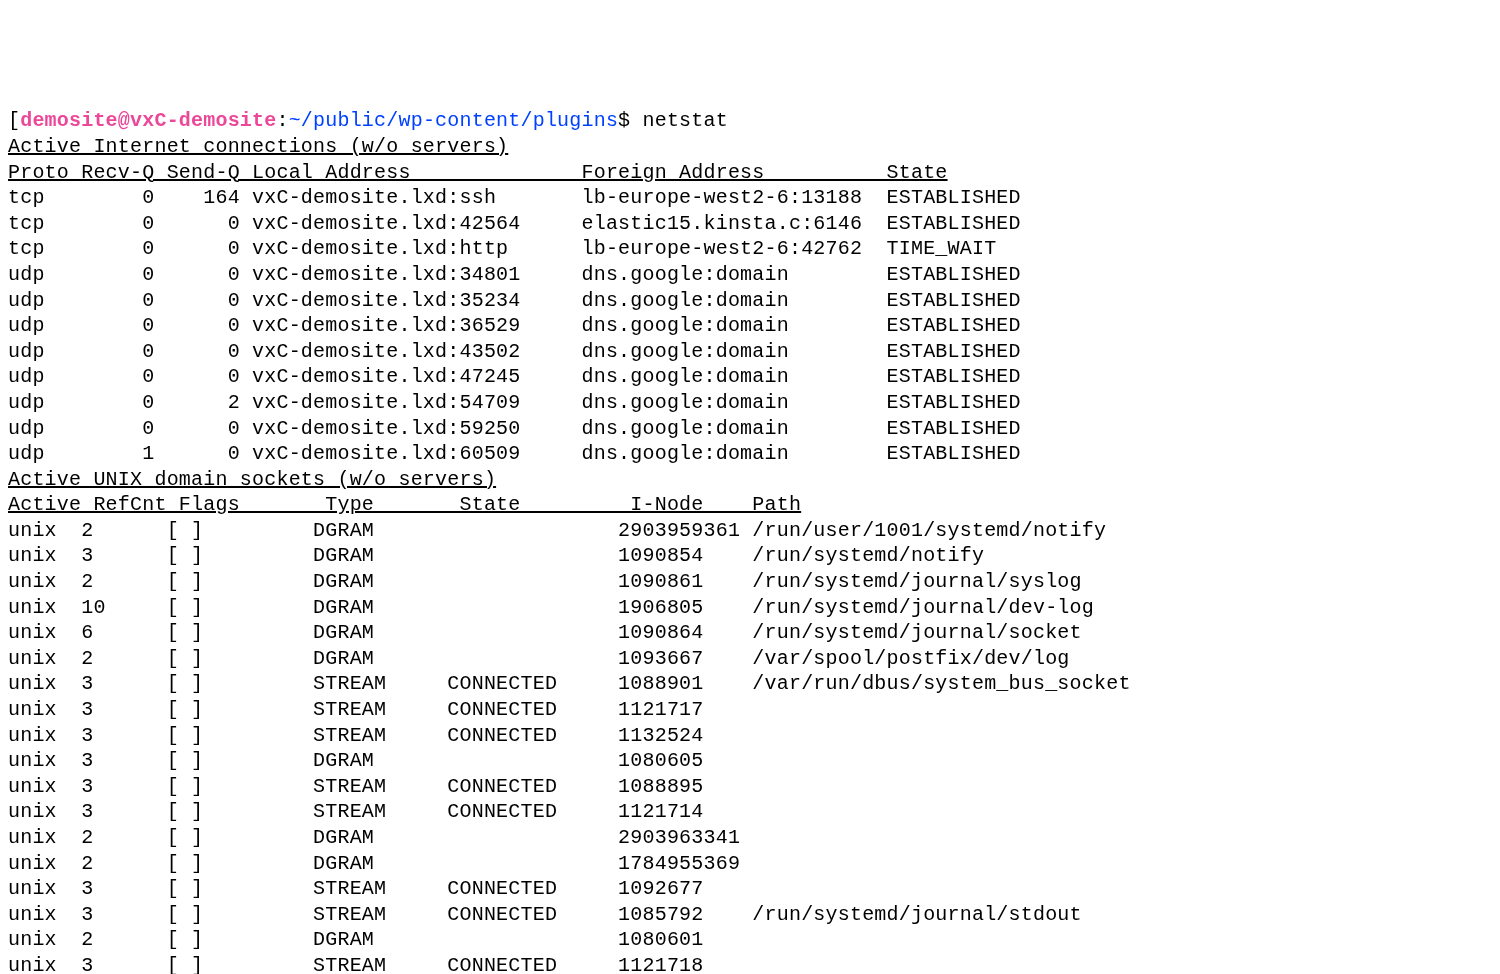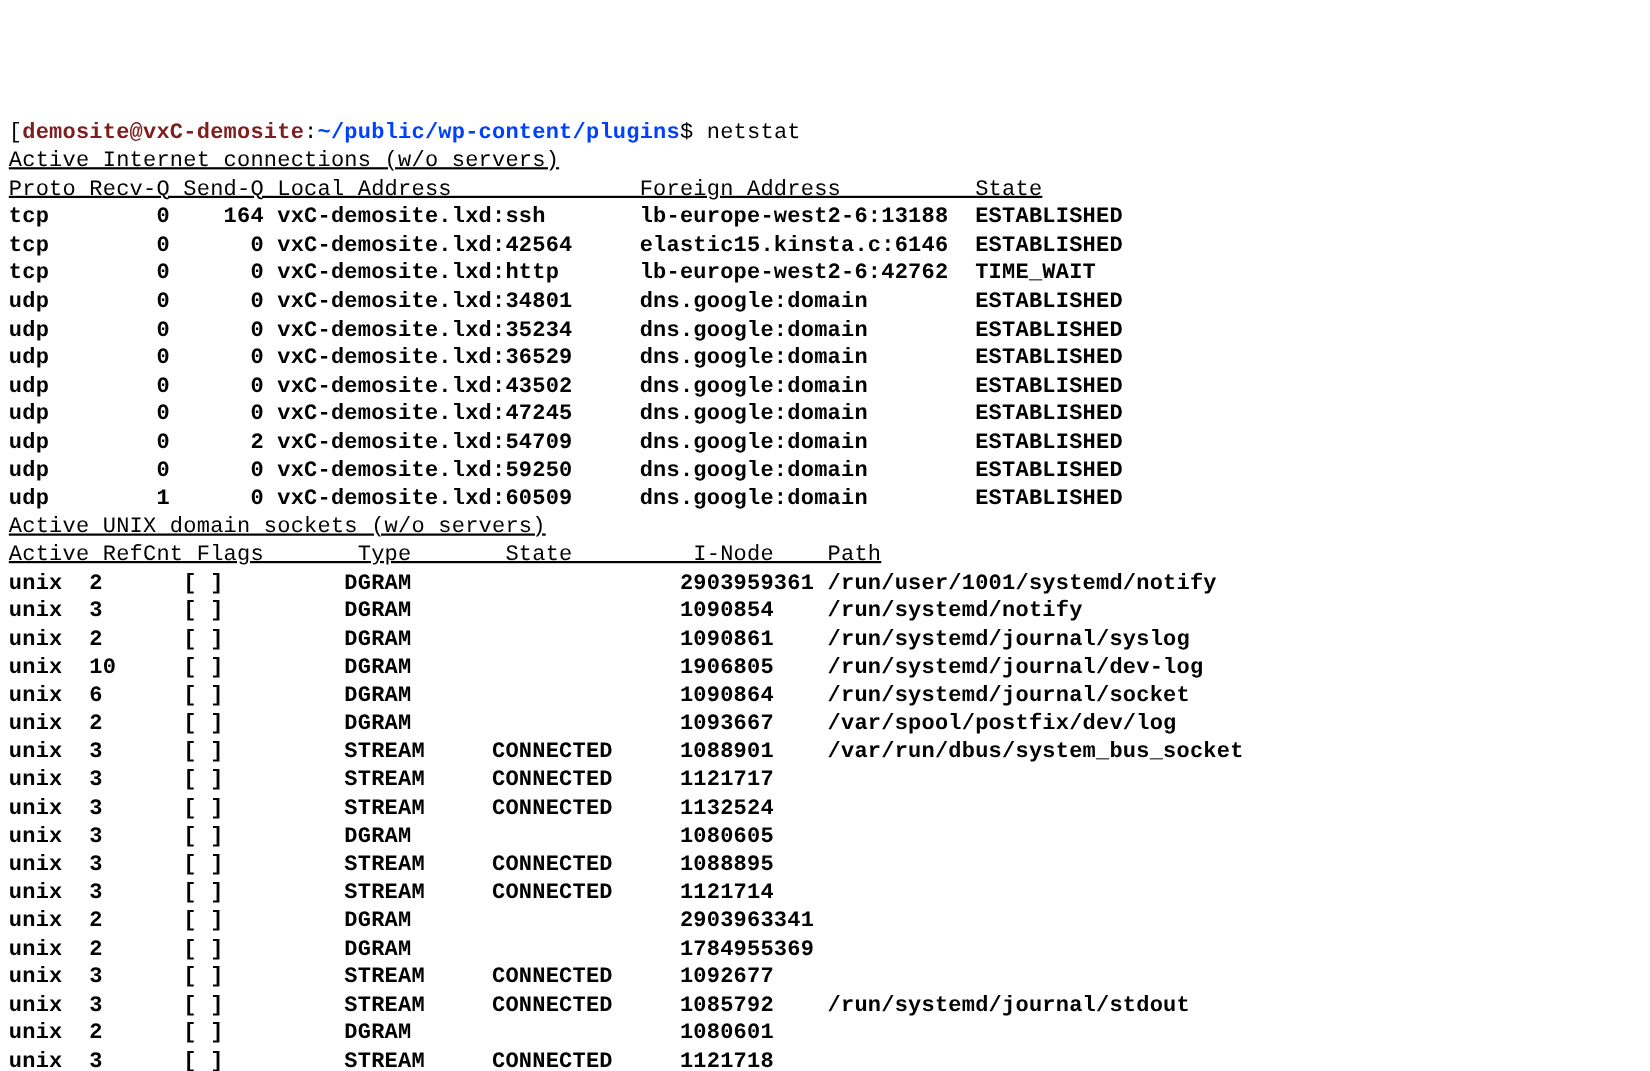--- a/index.html
+++ b/index.html
@@ -11,26 +11,26 @@
       font-family: "Menlo", "Monaco", "Consolas", "Courier New", monospace;
       font-size: 20px;
       line-height: 1.28;
       background: #ffffff;
       color: #000000;
       white-space: pre;
       padding: 6px 8px;
       letter-spacing: 0.2px;
     }
     .prompt-bracket { color: #000000; }
-    .prompt-user { color: #7f1d1d; font-weight: 600; }
+    .prompt-user { color: #ec4899; font-weight: 600; }
     .prompt-colon { color: #000000; }
-    .prompt-path { color: #0040ff; font-weight: 700; }
+    .prompt-path { color: #0040ff; font-weight: 400; }
     .prompt-dollar { color: #000000; }
     .header-line { color: #000000; text-decoration: underline; }
-    .row { display: inline; font-weight: bold; }
+    .row { display: inline; }
   </style>
 </head>
 <body>
 
 
 
 <div id="terminal"><span class="prompt-bracket">[</span><span class="prompt-user">demosite@vxC-demosite</span><span class="prompt-colon">:</span><span class="prompt-path">~/public/wp-content/plugins</span><span class="prompt-dollar">$ </span><span>netstat</span>
 <span class="header-line">Active Internet connections (w/o servers)</span>
 <span class="header-line">Proto Recv-Q Send-Q Local Address              Foreign Address          State</span>
 <span class="row">tcp        0    164 vxC-demosite.lxd:ssh       lb-europe-west2-6:13188  ESTABLISHED</span>

